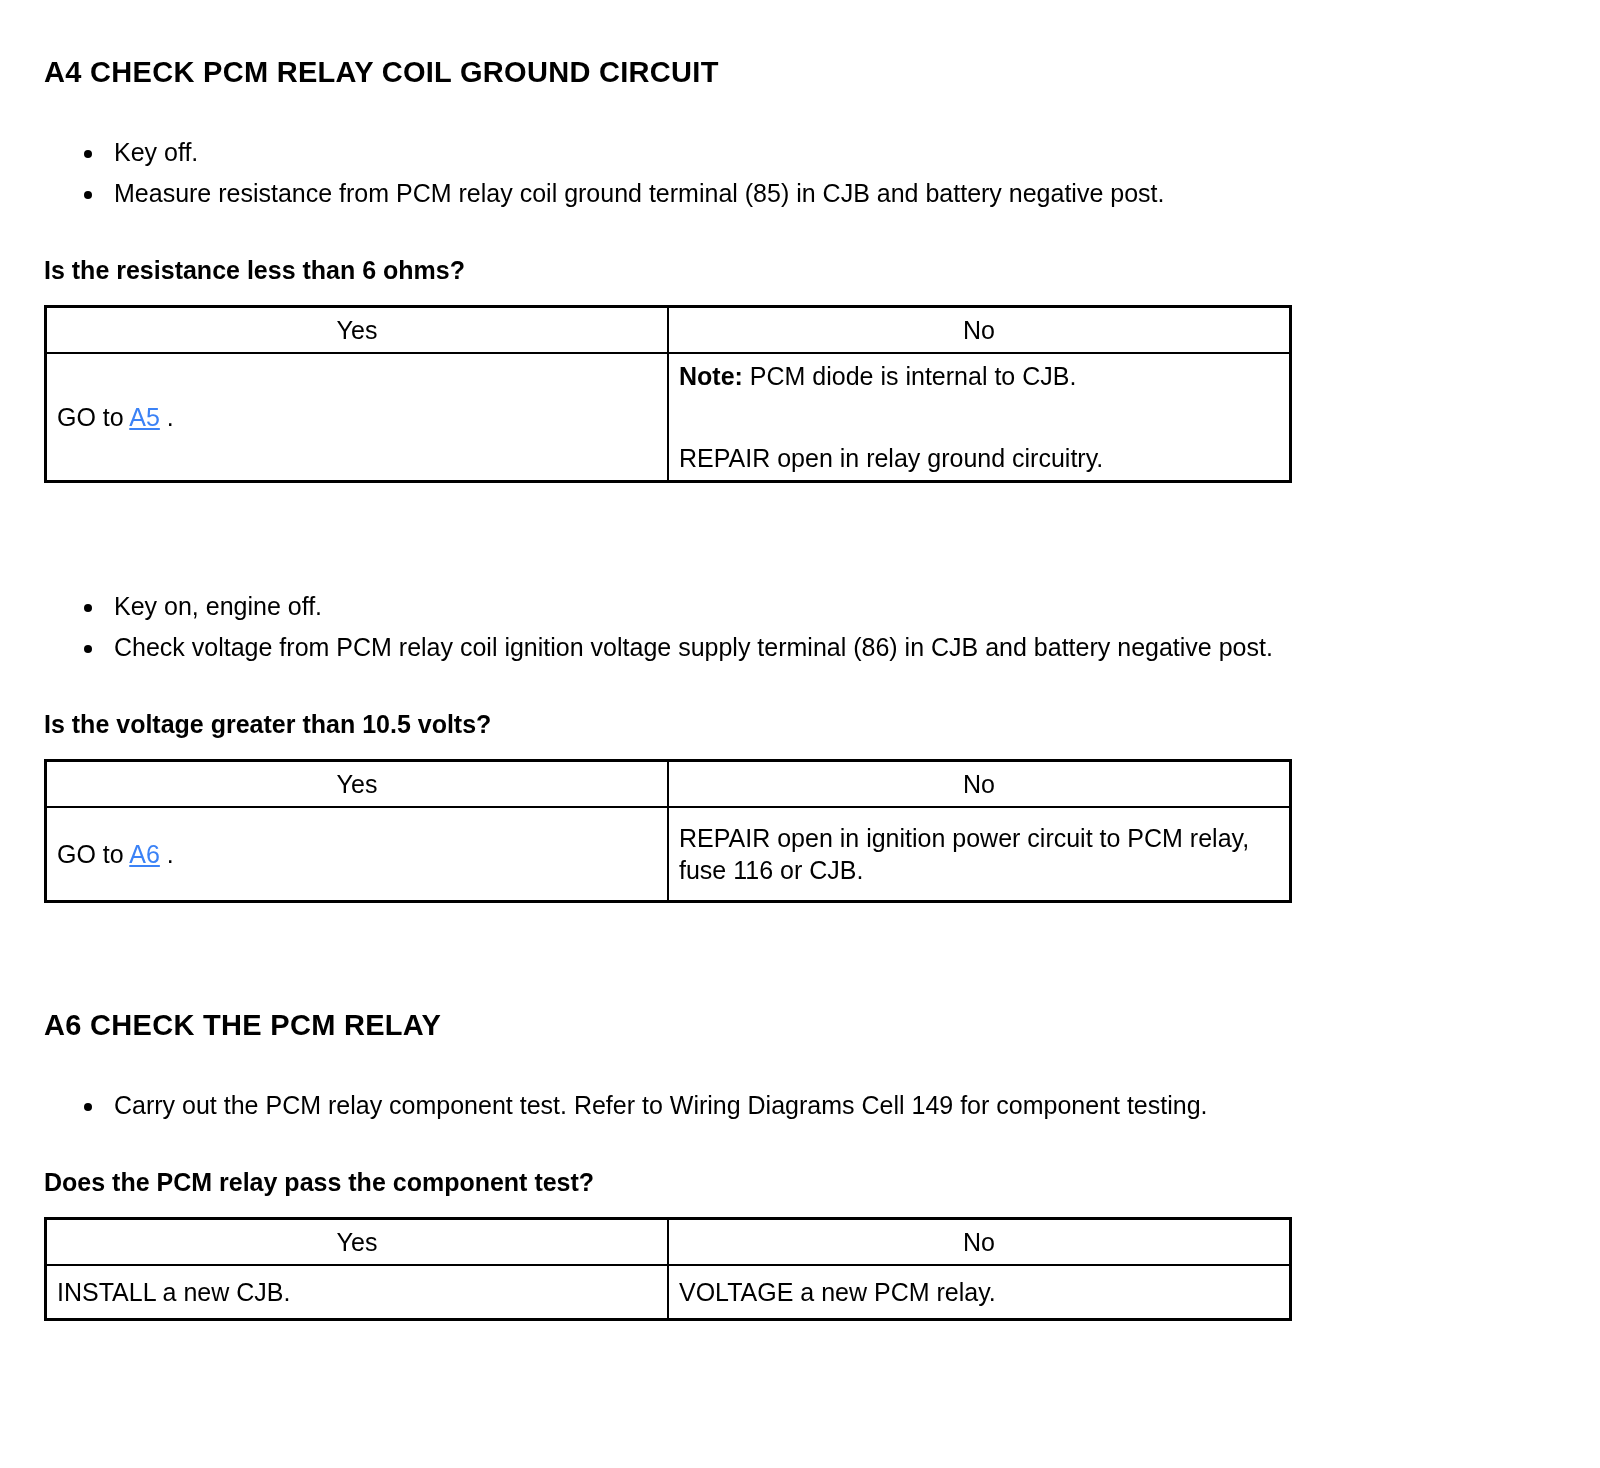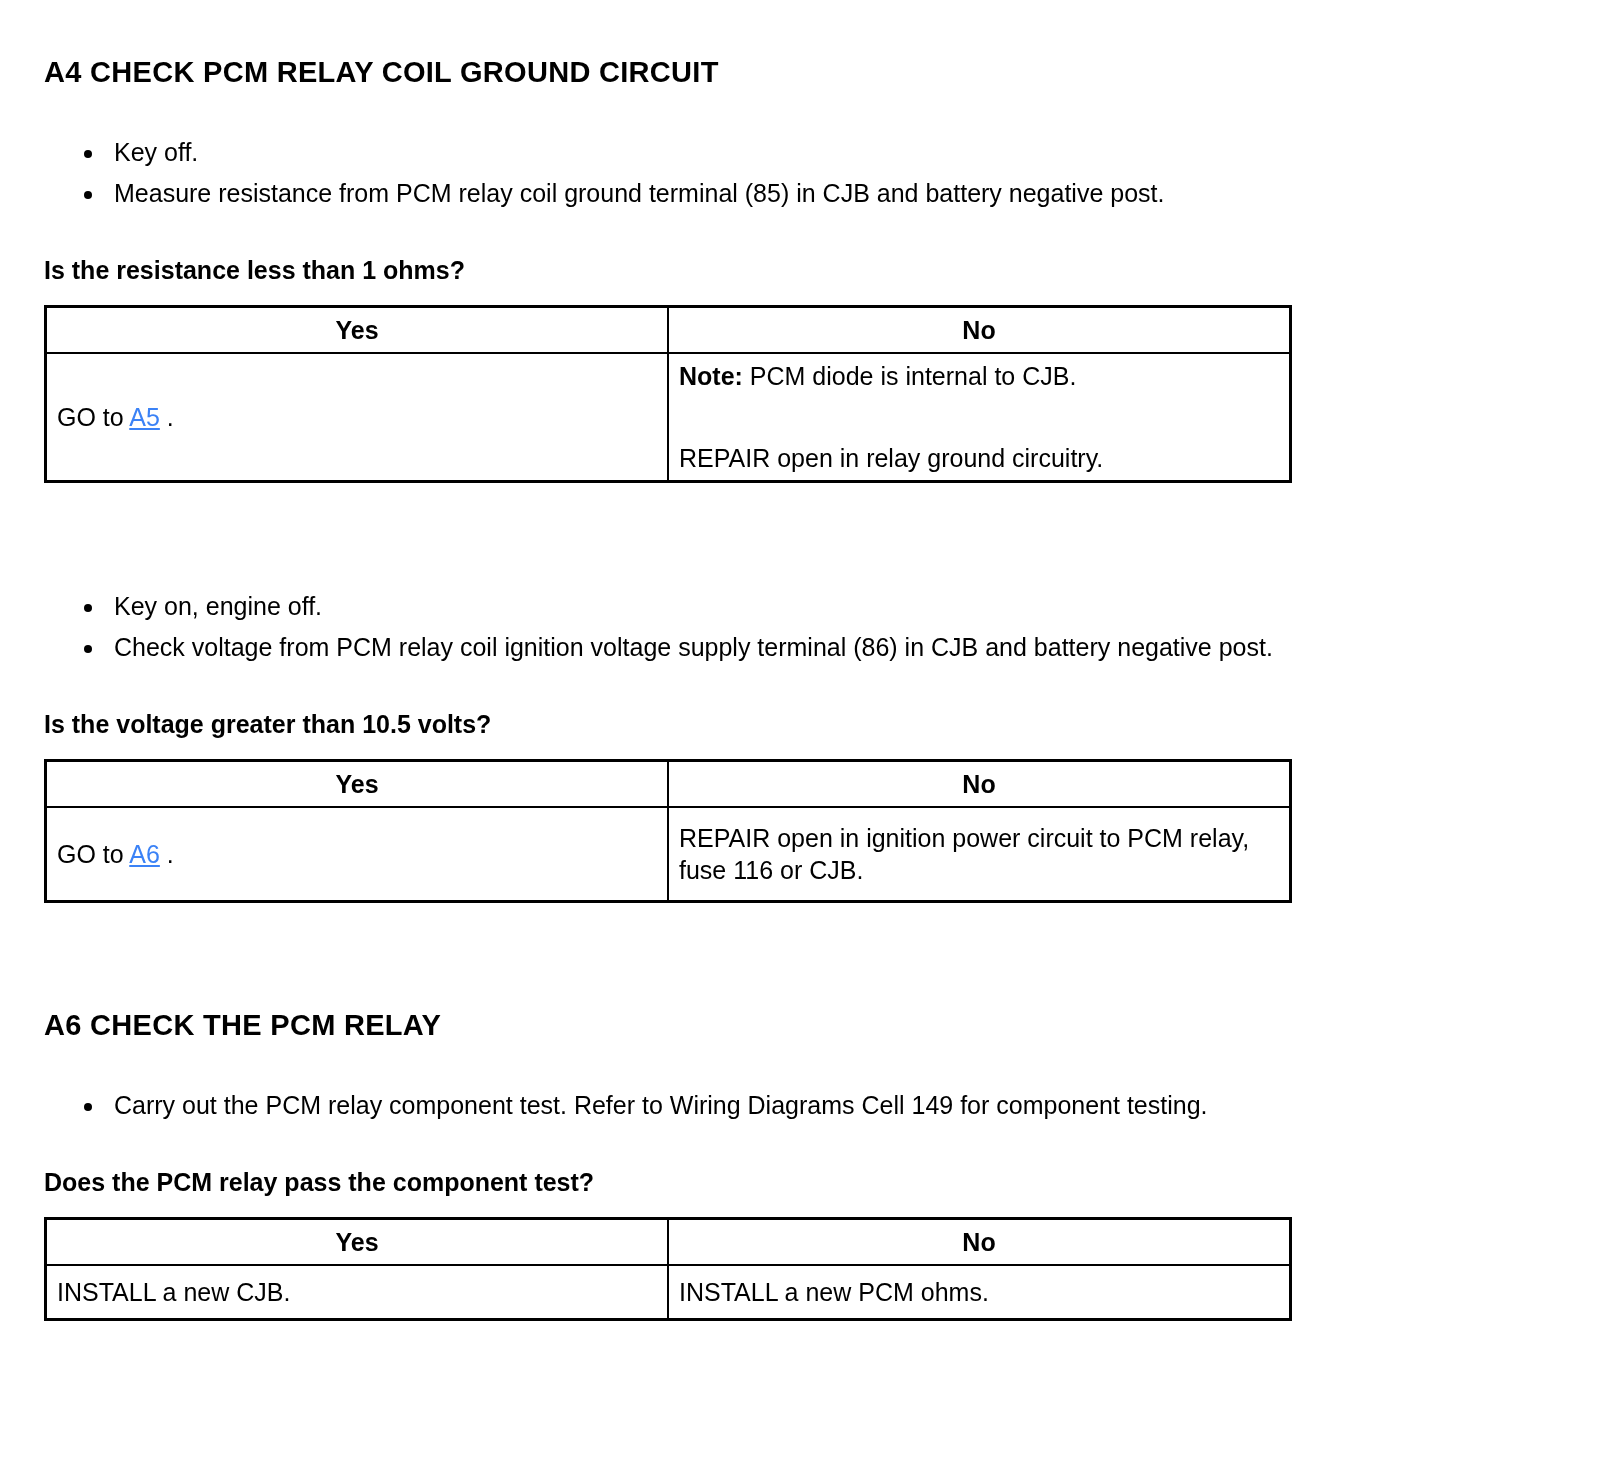--- a/index.html
+++ b/index.html
@@ -51,21 +51,21 @@
     width: 1248px;
     border: 3px solid #000000;
   }
   table.decision th,
   table.decision td {
     border: 2px solid #000000;
     font-size: 25px;
     vertical-align: middle;
   }
   table.decision th {
-    font-weight: bold;
+    font-weight: normal;
     text-align: center;
     height: 40px;
     width: 50%;
     padding: 2px 8px;
   }
   table.decision td {
     text-align: left;
     padding: 6px 10px;
     line-height: 32px;
   }
@@ -85,21 +85,21 @@
 <body>
 
 <div class="page">
 
   <section class="step">
     <h1 class="step-heading">A4 CHECK PCM RELAY COIL GROUND CIRCUIT</h1>
     <ul class="bullets">
       <li><span>Key off.</span></li>
       <li><span>Measure resistance from PCM relay coil ground terminal (85) in CJB and battery negative post.</span></li>
     </ul>
-    <p class="question">Is the resistance less than 1 ohms?</p>
+    <p class="question">Is the resistance less than 6 ohms?</p>
     <table class="decision t1">
       <tbody>
         <tr>
           <th>Yes</th>
           <th>No</th>
         </tr>
         <tr>
           <td>
             <span>GO to </span><a class="doclink">A5</a><span> .</span>
           </td>
@@ -143,19 +143,19 @@
     </ul>
     <p class="question">Does the PCM relay pass the component test?</p>
     <table class="decision t3">
       <tbody>
         <tr>
           <th>Yes</th>
           <th>No</th>
         </tr>
         <tr>
           <td>INSTALL a new CJB.</td>
-          <td>INSTALL a new PCM ohms.</td>
+          <td>VOLTAGE a new PCM relay.</td>
         </tr>
       </tbody>
     </table>
   </section>
 
 </div>
 
 </body></html>

